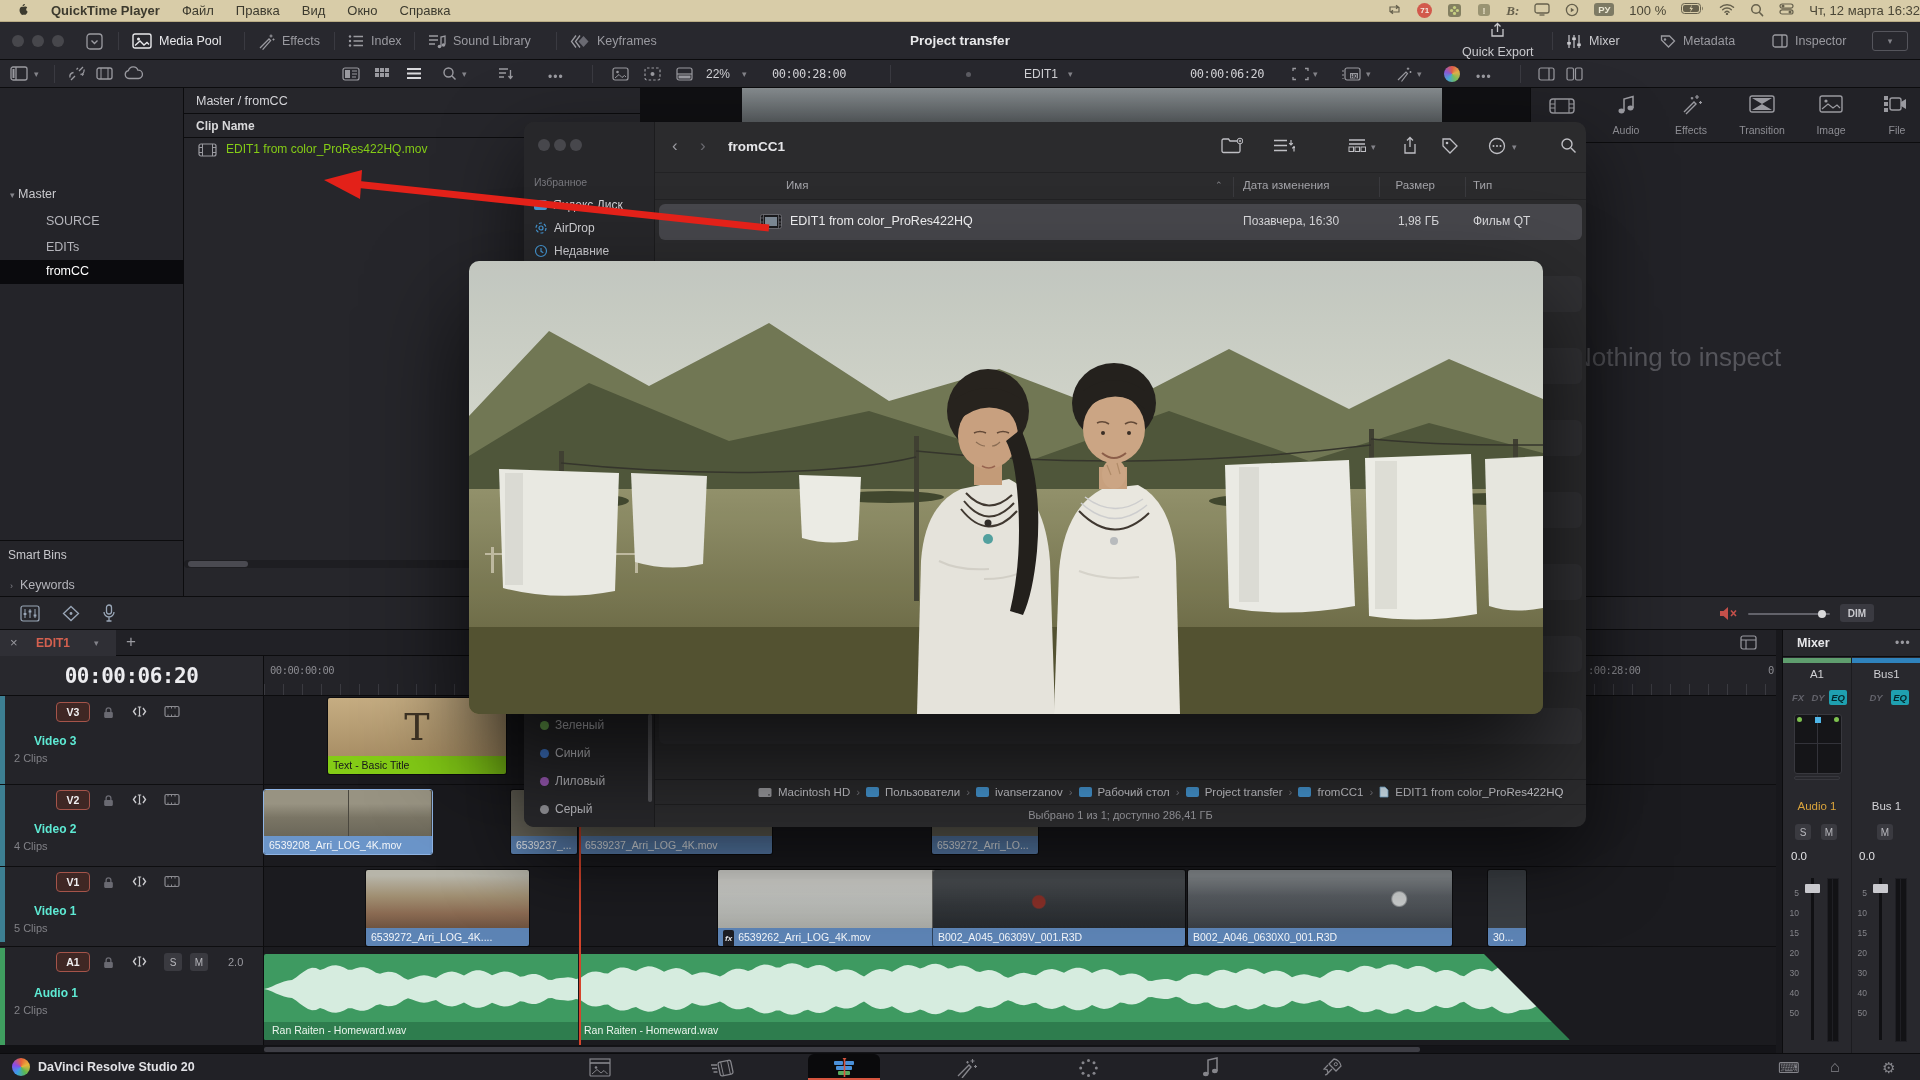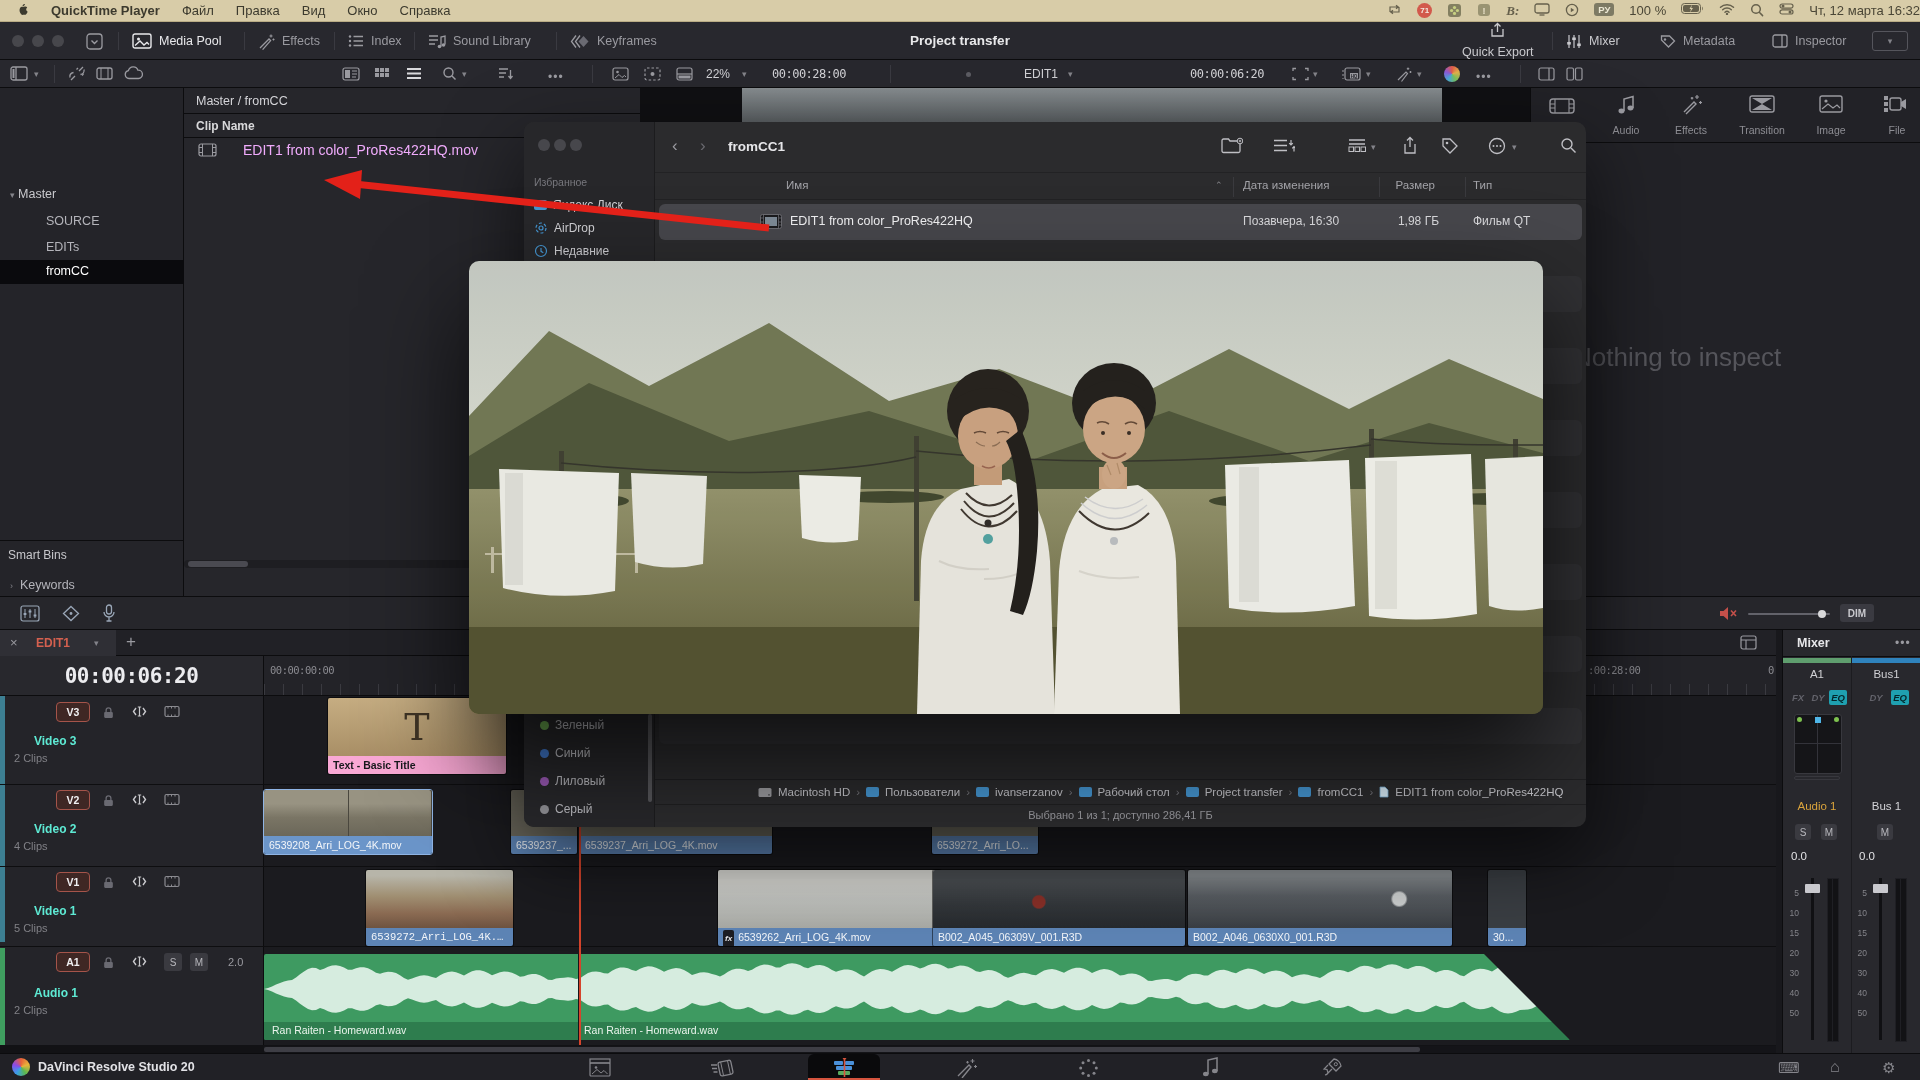--- a/index.html
+++ b/index.html
@@ -481,21 +481,21 @@
     <div class="a hdrline" style="left:0;top:26px;width:456px;height:24px;box-sizing:border-box;">
       <span class="a tx" style="left:12px;top:5px;font-size:12px;font-weight:bold;color:#d8d8da;">Clip Name</span>
     </div>
     <div class="a" style="left:0;top:50px;width:456px;height:24px;">
       <span class="a" style="left:14px;top:5px;">
           <svg width="19" height="14" viewBox="0 0 19 14">
             <rect x="1" y="1" width="17" height="12" rx="2" fill="none" stroke="#9a9aa0" stroke-width="1.2"></rect>
             <path d="M4.5 1v12M14.5 1v12M1 4.5h3.5M1 9.5h3.5M14.5 4.5H18M14.5 9.5H18" stroke="#9a9aa0" stroke-width="1"></path>
           </svg>
         </span>
-      <span class="a tx" style="left:42px;top:4px;font-size:14px;color:#f0abfc;margin-left:17px;">EDIT1 from color_ProRes422HQ.mov</span>
+      <span class="a tx" style="left:42px;top:4px;font-size:12px;color:#84cc16;">EDIT1 from color_ProRes422HQ.mov</span>
     </div>
     <div class="a" style="left:0;top:472px;width:456px;height:8px;background:#1e1e22;border-radius:4px;">
       <div class="a" style="left:4px;top:1px;width:60px;height:6px;background:#4a4a51;border-radius:3px;"></div>
     </div>
   </div>
 
   <div class="a austrip">
     <div class="a" style="left:20px;top:8px;">
         <svg width="20" height="17" viewBox="0 0 20 17">
           <rect x="1" y="1" width="18" height="15" rx="2" fill="none" stroke="#9aa7b8" stroke-width="1.2"></rect>
@@ -640,21 +640,21 @@
       </svg>
     </span>
   <div class="a smbox" style="left:164px;top:953px;">S</div>
   <div class="a smbox" style="left:190px;top:953px;">M</div>
   <div class="a tx" style="left:228px;top:956px;font-size:11px;color:#9a9aa0;">2.0</div>
   <div class="a tname tx" style="left:14px;top:986px;">Audio 1</div>
   <div class="a tcount tx" style="left:14px;top:1004px;">2 Clips</div>
 
   <div class="a vclip" style="left:328px;top:698px;width:178px;height:76px;">
     <div class="thumb" style="height:58px;background:linear-gradient(#c6ad82,#a98f66);display:flex;align-items:center;justify-content:center;font-family:'DejaVu Serif',serif;font-size:38px;color:#3f3425;">T</div>
-    <div class="cliplabel" style="background:#f9a8d4;color:#17181c;font-weight:bold;">Text - Basic Title</div>
+    <div class="cliplabel" style="background:#84cc16;color:#17181c;">Text - Basic Title</div>
   </div>
 
   <div class="a vclip" style="left:264px;top:790px;width:168px;height:64px;outline:1px solid #8fb4e4;">
     <div class="thumb" style="height:46px;background:linear-gradient(#989382 30%,#7a7565 60%,#6b6759);box-shadow:inset -1px 0 0 #4a473e;">
         <div class="a" style="left:50%;top:0;width:1px;height:46px;background:#4a473e;"></div>
       </div>
     <div class="cliplabel" style="background:#6b95c9;">6539208_Arri_LOG_4K.mov</div>
   </div>
   <div class="a vclip" style="left:511px;top:790px;width:66px;height:64px;">
     <div class="thumb" style="height:46px;background:#6d6a5e;"></div>
@@ -662,21 +662,21 @@
   </div>
   <div class="a vclip" style="left:580px;top:790px;width:192px;height:64px;">
     <div class="thumb" style="height:46px;background:#6d6a5e;"></div>
     <div class="cliplabel">6539237_Arri_LOG_4K.mov</div>
   </div>
   <div class="a vclip" style="left:932px;top:790px;width:106px;height:64px;">
     <div class="thumb" style="height:46px;background:#6d6a5e;"></div>
     <div class="cliplabel">6539272_Arri_LO...</div>
   </div>
 
-  <div class="a vclip" style="left:366px;top:870px;width:147px;height:76px;font-family:Liberation Mono, monospace;">
+  <div class="a vclip" style="left:366px;top:870px;width:163px;height:76px;">
     <div class="thumb" style="height:58px;background:linear-gradient(#b7b5a9 10%,#a08f72 45%,#8a6a52 75%,#6e5340),radial-gradient(circle at 35% 60%,#a84a3a 6%,transparent 7%);"></div>
     <div class="cliplabel">6539272_Arri_LOG_4K....</div>
   </div>
   <div class="a vclip" style="left:718px;top:870px;width:223px;height:76px;">
     <div class="thumb" style="height:58px;background:linear-gradient(#dadad5 20%,#c3c5c1 55%,#a9aaa5);"></div>
     <div class="cliplabel"><span style="display:inline-block;background:#1d1d22;color:#e8e8ea;font-style:italic;font-weight:bold;font-size:8px;border-radius:2px;padding:0 2px;margin-right:4px;">fx</span><span>6539262_Arri_LOG_4K.mov</span></div>
   </div>
   <div class="a vclip" style="left:933px;top:870px;width:252px;height:76px;">
     <div class="thumb" style="height:58px;background:radial-gradient(circle at 42% 55%,#8a3028 4%,transparent 5%),linear-gradient(#4b4f53 20%,#34383c 60%,#26292d);"></div>
     <div class="cliplabel">B002_A045_06309V_001.R3D</div>

